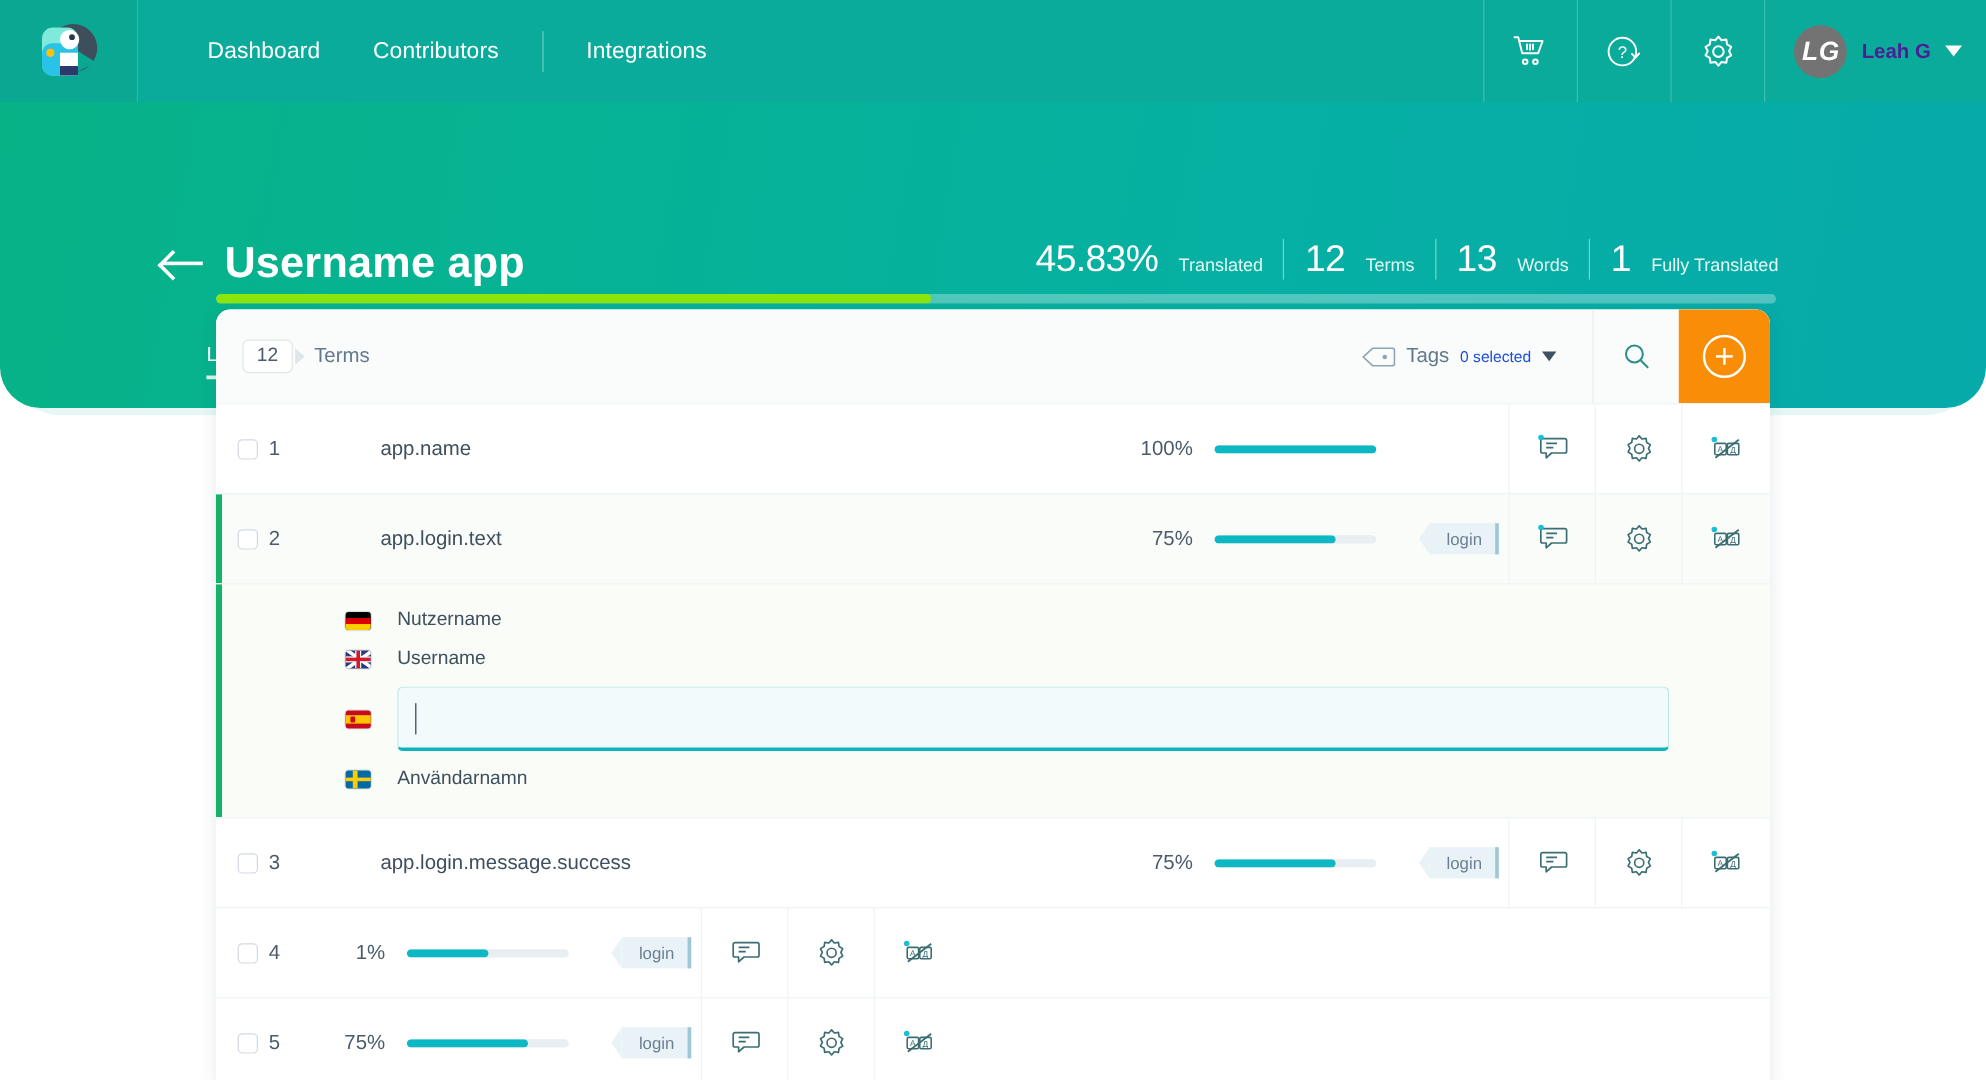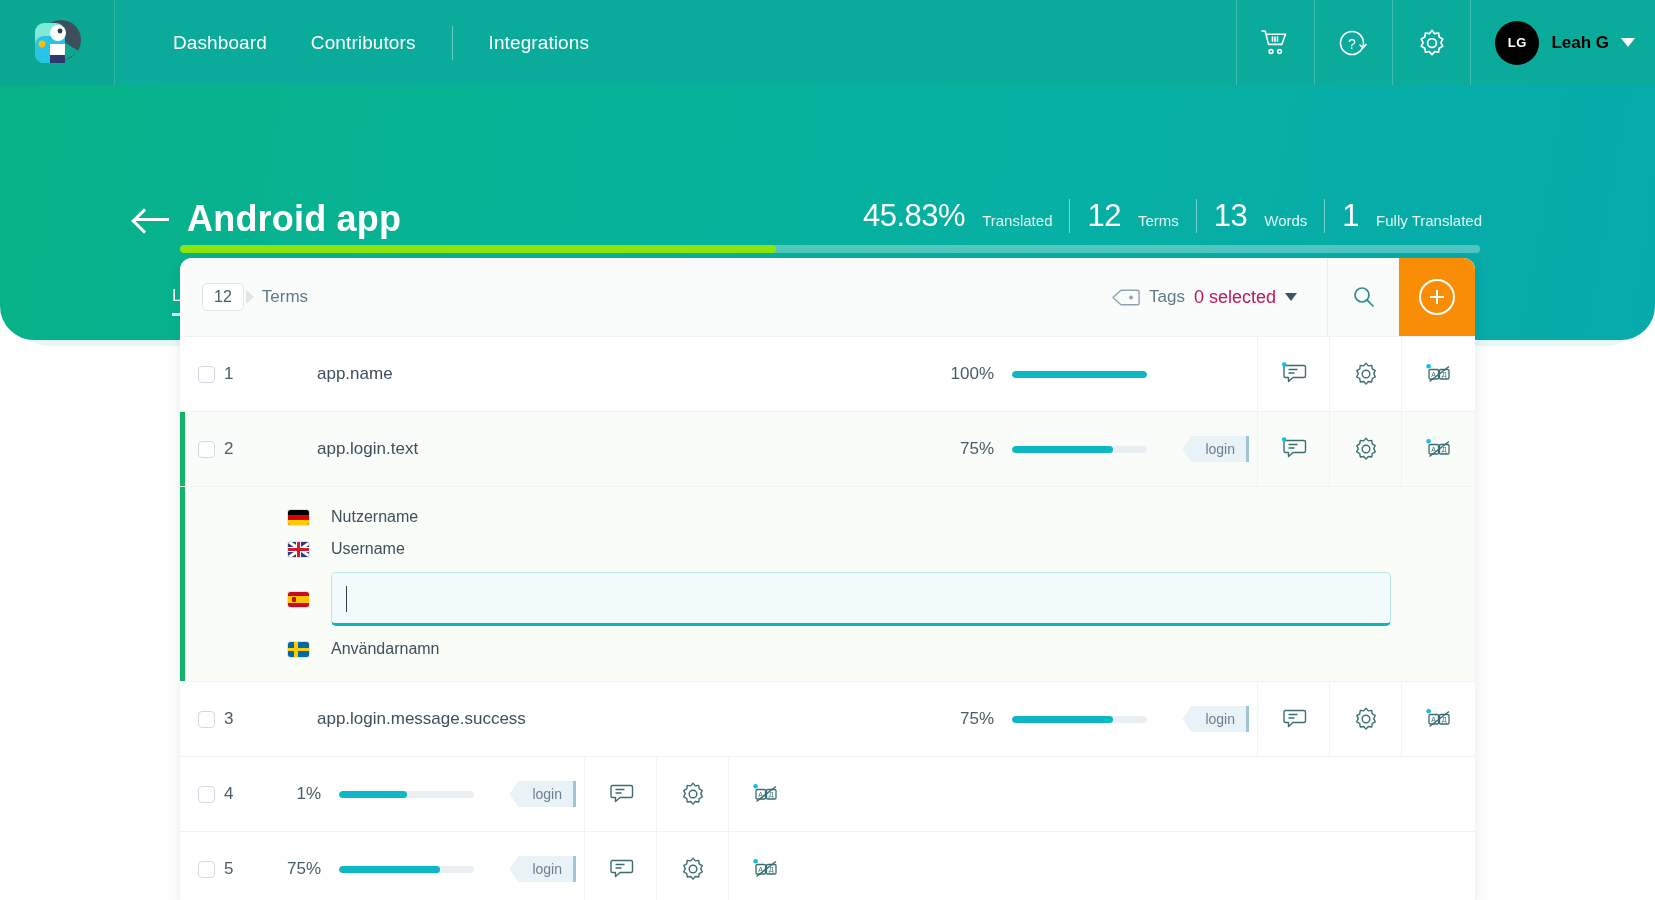--- a/index.html
+++ b/index.html
@@ -34,24 +34,24 @@
   .icon-cell {
     width:78px; display:flex; align-items:center; justify-content:center;
     border-left:1px solid rgba(255,255,255,.22); cursor:pointer;
   }
   .user-cell {
     display:flex; align-items:center; gap:12px; padding:0 20px 0 24px;
     border-left:1px solid rgba(255,255,255,.22); cursor:pointer;
   }
   .avatar {
     width:44px; height:44px; border-radius:50%;
-    background:#000000; color:#fff; font-size:13px; font-weight:bold;
-    display:flex; align-items:center; justify-content:center; letter-spacing:.5px;
-  }
-  .user-name { color:#000000; font-size:17px; font-weight:bold; }
+    background:#737373; color:#fff; font-size:22px; font-weight:bold;
+    display:flex; align-items:center; justify-content:center; letter-spacing:.5px;font-style:italic;
+  }
+  .user-name { color:#4c1d95; font-size:17px; font-weight:bold; }
   .caret-down {
     width:0;height:0;border-left:7px solid transparent;border-right:7px solid transparent;
     border-top:9px solid #fff;
   }
 
   
   .hero {
     position:absolute; left:0; top:85px; width:1655px; height:255px;
     background:linear-gradient(100deg,#07b287 0%, #06b394 28%, #06b0a3 62%, #06aaaa 100%);
     border-bottom-left-radius:34px; border-bottom-right-radius:34px;
@@ -114,21 +114,21 @@
   .count-chevron {
     width:0;height:0;margin-left:2px;
     border-top:7px solid transparent;border-bottom:7px solid transparent;
     border-left:8px solid #dfe6ea;
   }
   .terms-label { color:#62798c; font-size:17px; margin-left:8px; }
   .toolbar-right { margin-left:auto; display:flex; align-items:stretch; height:78px; }
   .tags-group { display:flex; align-items:center; gap:9px; padding-right:30px; cursor:pointer; }
   .tag-icon { width:28px; height:17px; position:relative; }
   .tags-text { color:#62798c; font-size:17px; }
-  .tags-sel { color:#be185d; font-size:18px;text-align:center; }
+  .tags-sel { color:#1d4ed8; font-size:13px;text-align:center; }
   .tri-down { width:0;height:0;border-left:6px solid transparent;border-right:6px solid transparent;border-top:8px solid #3f5261; }
   .search-cell {
     width:72px; display:flex; align-items:center; justify-content:center;
     border-left:1px solid #e6eef0; cursor:pointer;
   }
   .add-cell {
     width:76px; background:#f98d06; display:flex; align-items:center; justify-content:center;
     border-radius:0 12px 0 0; cursor:pointer;
   }
   .plus-circle {
@@ -281,21 +281,21 @@
         <span class="caret-down"></span>
       </div>
     </div>
   </div>
 
   <div class="hero-shadow"></div>
   <div class="hero">
 
     <div class="title-row">
       <span class="back-arrow"></span>
-      <span class="proj-title">Android app</span>
+      <span class="proj-title">Username app</span>
     </div>
 
     <div class="stats">
       <div class="stat">
         <span class="big">45.83%</span>
         <span class="lbl">Translated</span>
       </div>
       <span class="stat-sep"></span>
       <div class="stat">
         <span class="big">12</span>

